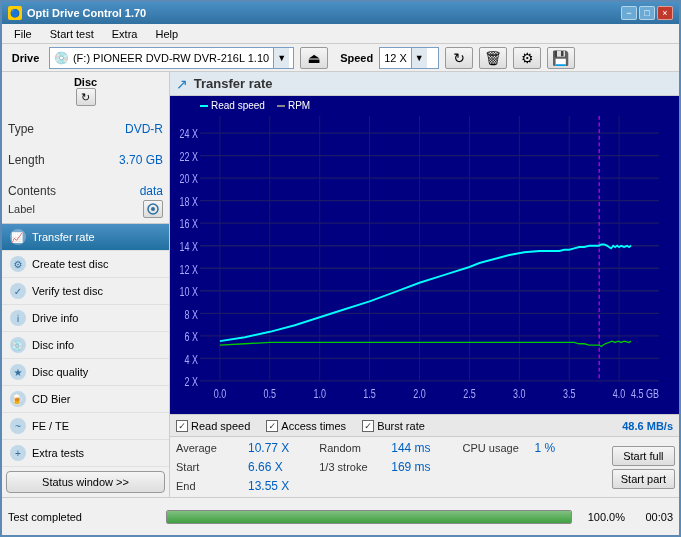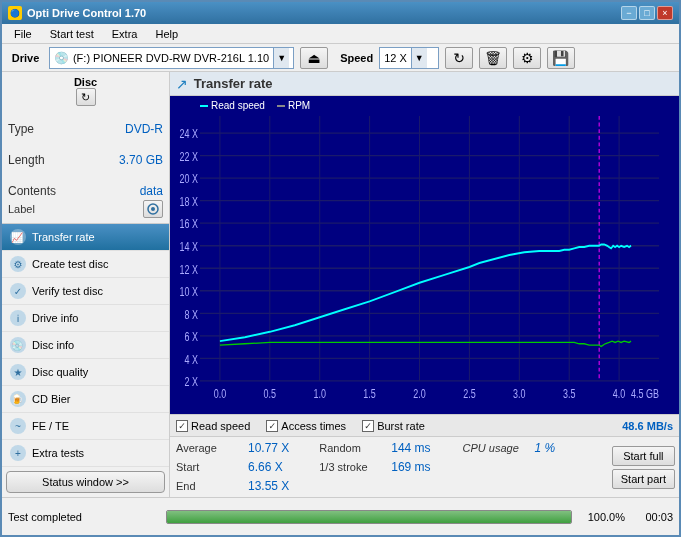--- a/index.html
+++ b/index.html
@@ -595,21 +595,21 @@
               <div class="stat-row">
                 <span class="stat-key">Random</span>
                 <span class="stat-val">144 ms</span>
               </div>
               <div class="stat-row">
                 <span class="stat-key">1/3 stroke</span>
                 <span class="stat-val">169 ms</span>
               </div>
             </div>
 
-            <div style="display:flex;flex-direction:column;gap:3px;font-style:italic;">
+            <div style="display:flex;flex-direction:column;gap:3px;">
               <div class="stat-row">
                 <span class="stat-key">CPU usage</span>
                 <span class="stat-val">1 %</span>
               </div>
             </div>
           </div>
 
           <div class="start-buttons">
             <button class="start-btn">Start full</button>
             <button class="start-btn">Start part</button>

